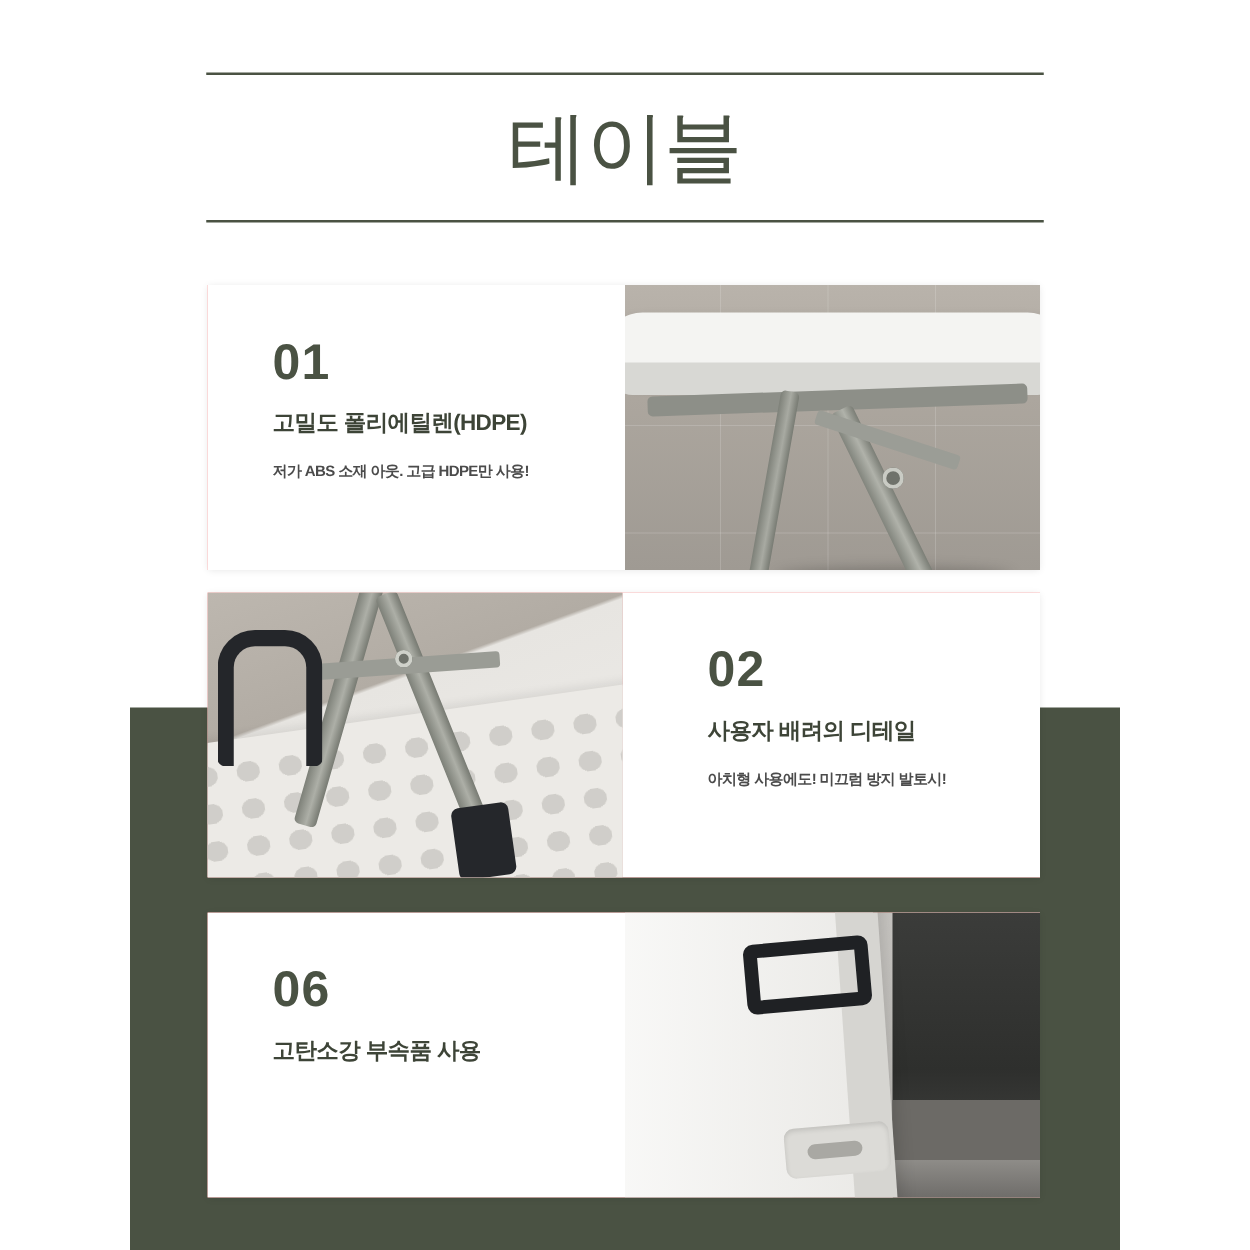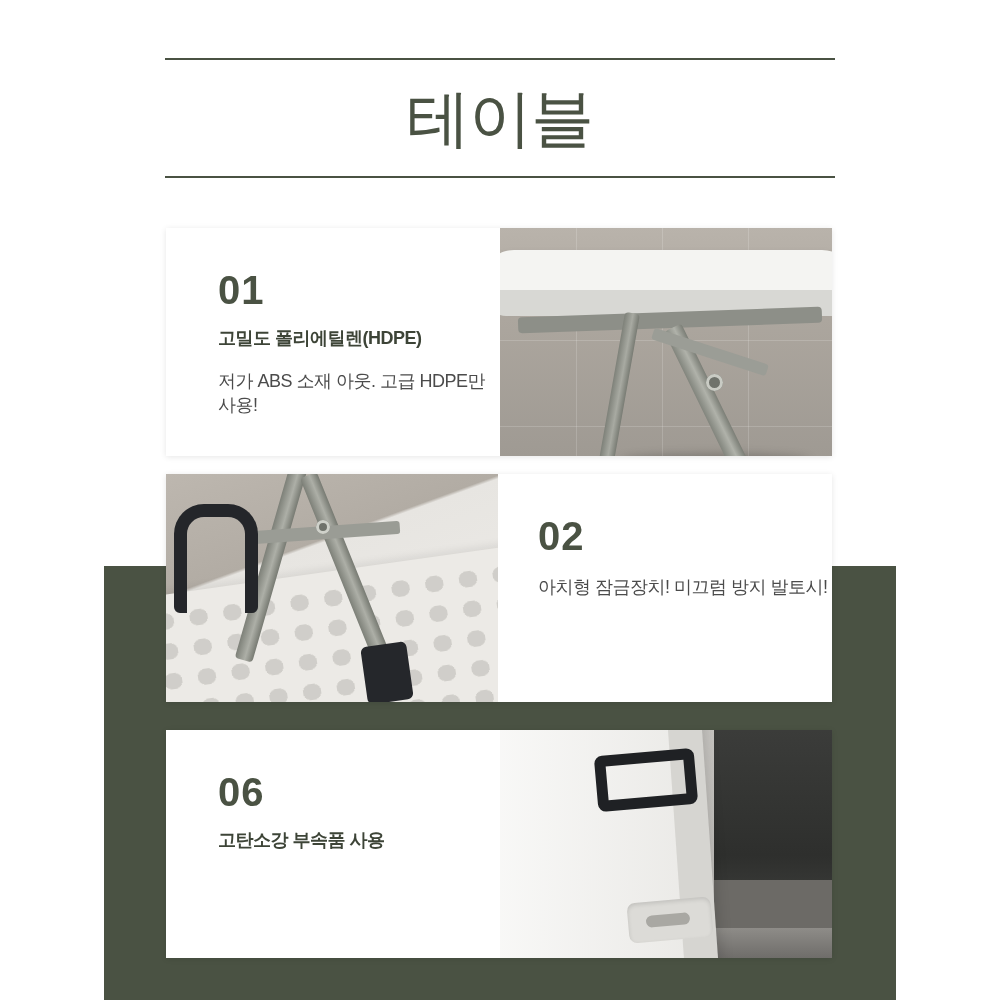--- a/index.html
+++ b/index.html
@@ -85,41 +85,41 @@
     background: #ffffff;
   }
   .card .photo-col {
     width: 332px;
     height: 100%;
     position: relative;
     overflow: hidden;
     background: #cfcac4;
   }
   .card.reverse { flex-direction: row-reverse; }
-  .card.reverse .text-col { padding-left: 40px; }
+  .card.reverse .text-col { padding-left: 68px; }
 
   .num {
     font-size: 40px;
     font-weight: 700;
     color: #4a5243;
     line-height: 1;
     letter-spacing: 1px;
   }
   .headline {
     margin-top: 17px;
     font-size: 18px;
     font-weight: 700;
     color: #3d4437;
     line-height: 1.25;
     letter-spacing: -0.5px;
   }
   .sub {
     margin-top: 19px;
-    font-size: 18px;
-    font-weight: 400;
+    font-size: 12px;
+    font-weight: 700;
     color: #4b4b4b;
     letter-spacing: -0.5px;
   }
 
   
   .ph { position: absolute; }
 
   
   .p1-bg {
     inset: 0;
@@ -302,21 +302,22 @@
       <div class="ph p1-leg-a"></div>
       <div class="ph p1-leg-b"></div>
       <div class="ph p1-brace"></div>
       <div class="ph p1-bolt"></div>
     </div>
   </div>
 
   <div class="card card-2 reverse">
     <div class="text-col">
       <div class="num">02</div>
-      <div class="sub">아치형 잠금장치! 미끄럼 방지 발토시!</div>
+      <div class="headline">사용자 배려의 디테일</div>
+      <div class="sub">아치형 사용에도! 미끄럼 방지 발토시!</div>
     </div>
     <div class="photo-col">
       <div class="ph p2-bg"></div>
       <div class="ph p2-panel"></div>
       <div class="ph p2-dots"></div>
       <div class="ph p2-leg-a"></div>
       <div class="ph p2-leg-b"></div>
       <div class="ph p2-crossbar"></div>
       <div class="ph p2-bolt"></div>
       <div class="ph p2-strap"></div>

